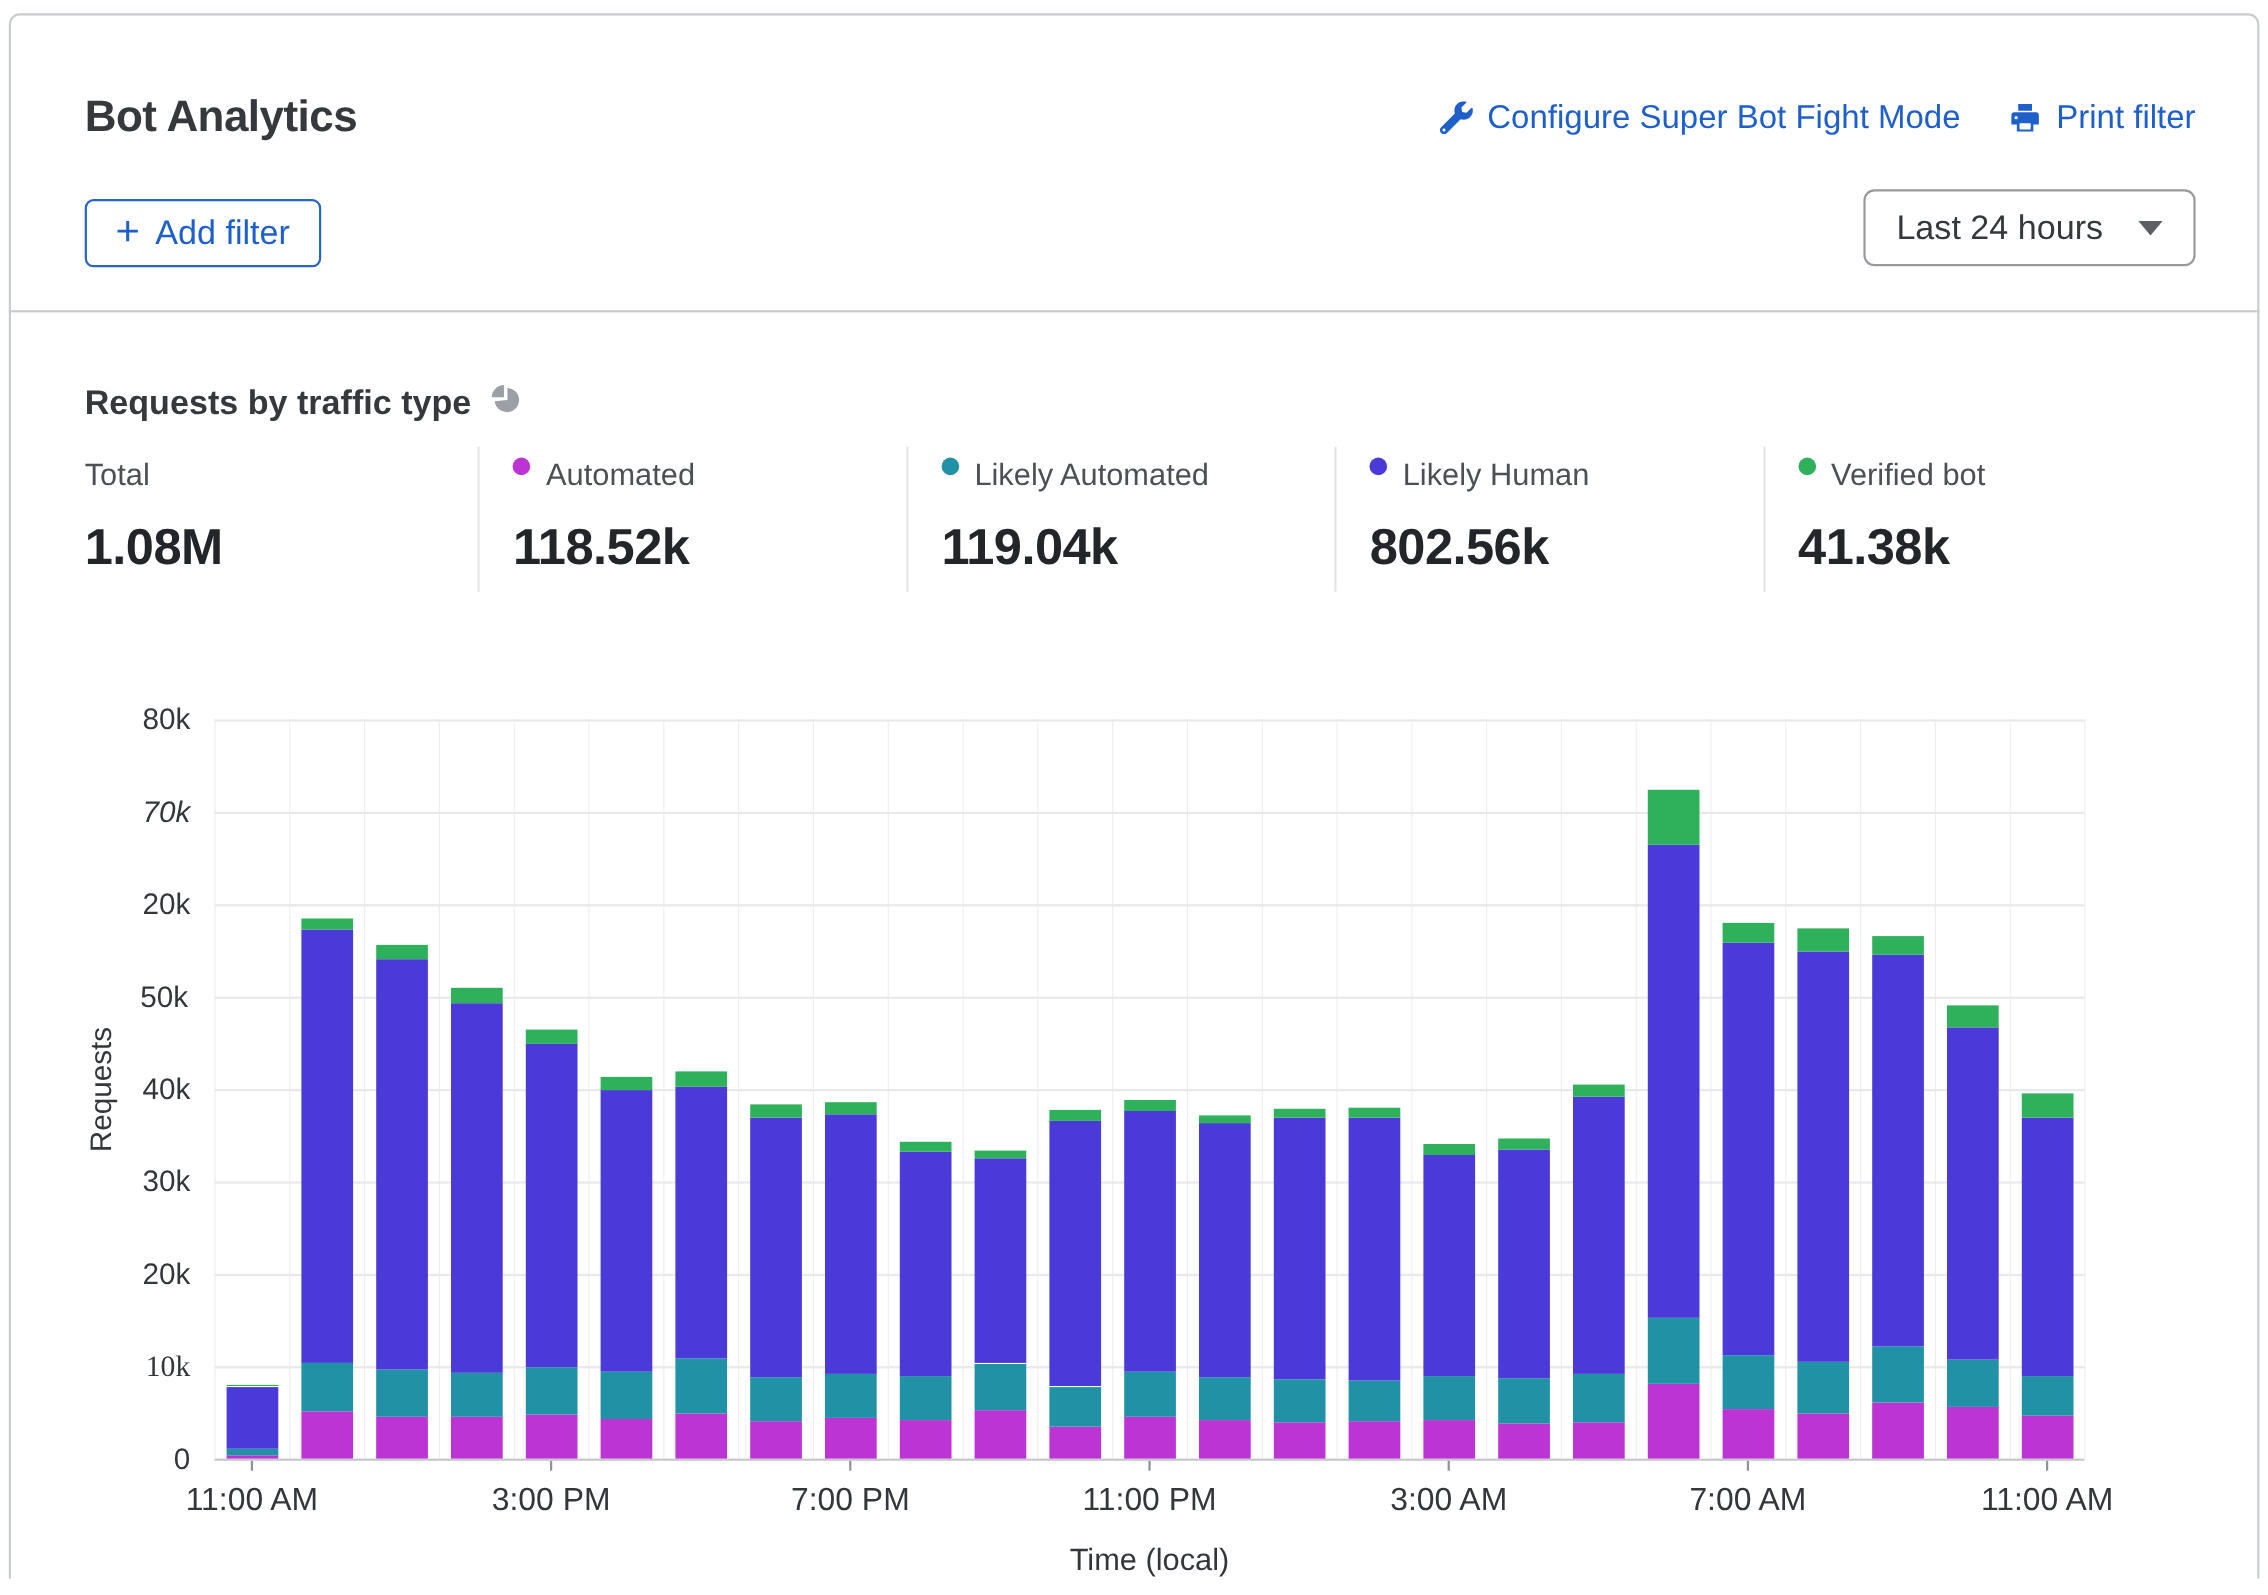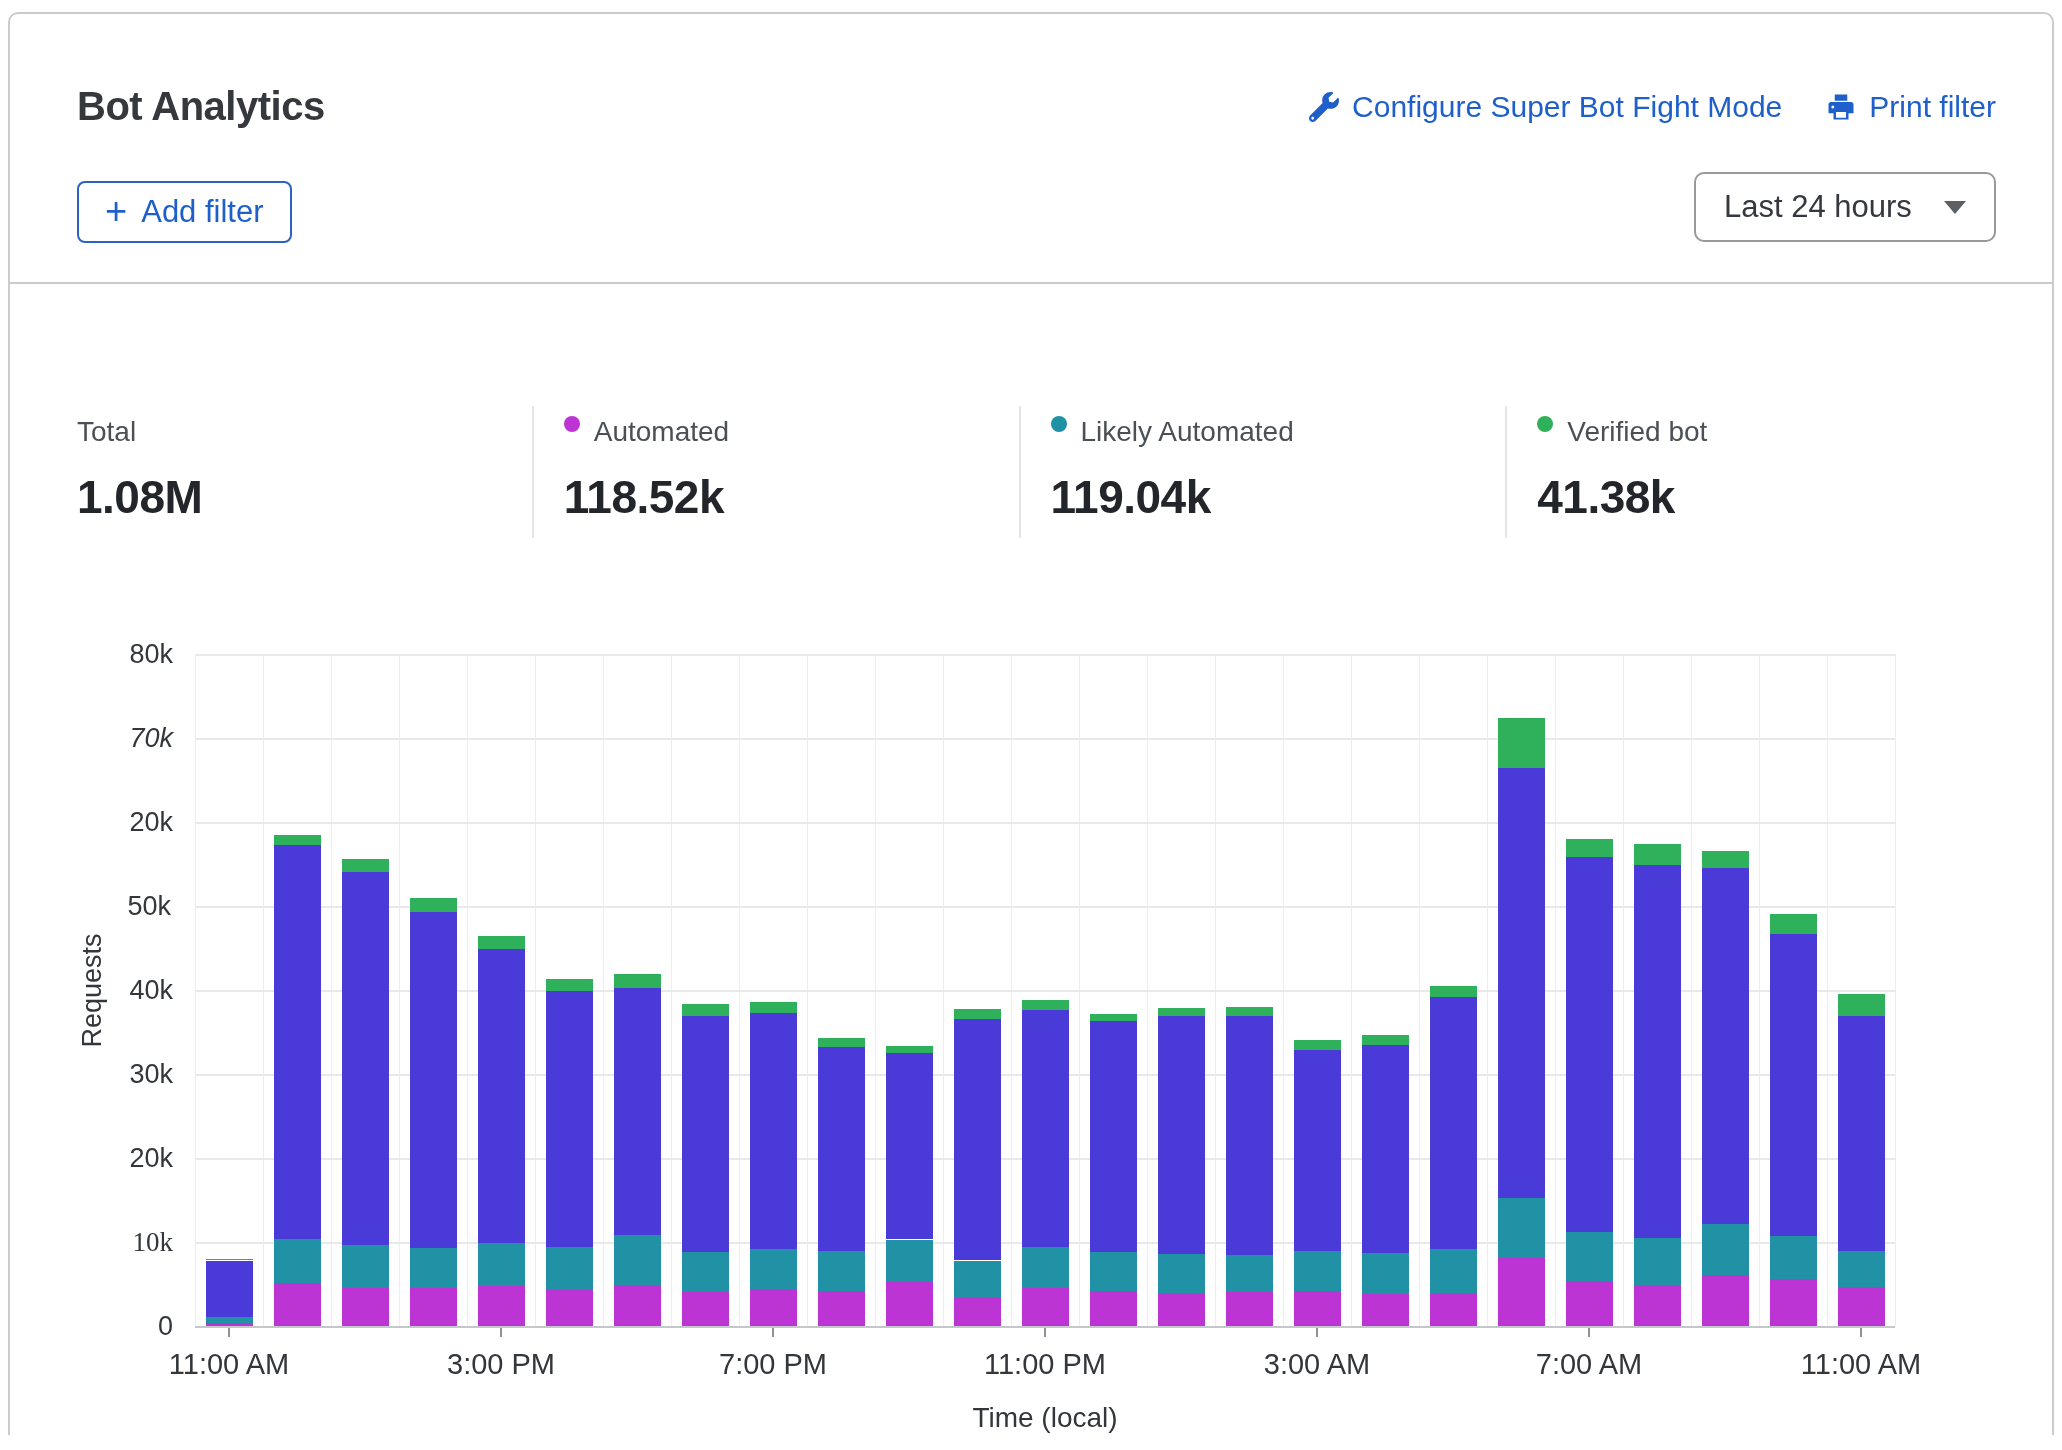--- a/index.html
+++ b/index.html
@@ -115,20 +115,29 @@
     <span>Add filter</span>
   </button>
 
   <div class="time-select">
     <span>Last 24 hours</span>
     <span class="caret"></span>
   </div>
 
   <div class="header-divider"></div>
 
+  <div class="section-title-row">
+    <span class="section-title">Requests by traffic type</span>
+    <span>
+      <svg width="32" height="32" viewBox="0 0 24 24" fill="#9aa0a5">
+          <path d="M13 4.2a8.3 8.3 0 1 1-8.67 9.13L13 12.5z"></path>
+          <path d="M10.6 2.3A8.3 8.3 0 0 0 2.3 10.6h8.3z"></path>
+        </svg>
+    </span>
+  </div>
 
   <div id="stats-row">
       <div class="stat-col">
         <div class="stat-label-row">
           <span class="stat-label">Total</span>
         </div>
         <div class="stat-value">1.08M</div>
       </div>
       <div class="stat-col bordered">
         <div class="stat-label-row">
@@ -136,20 +145,27 @@
           <span class="stat-label">Automated</span>
         </div>
         <div class="stat-value">118.52k</div>
       </div>
       <div class="stat-col bordered">
         <div class="stat-label-row">
           <span class="stat-dot" style="background: rgb(33, 145, 165);"></span>
           <span class="stat-label">Likely Automated</span>
         </div>
         <div class="stat-value">119.04k</div>
+      </div>
+      <div class="stat-col bordered">
+        <div class="stat-label-row">
+          <span class="stat-dot" style="background: rgb(74, 58, 216);"></span>
+          <span class="stat-label">Likely Human</span>
+        </div>
+        <div class="stat-value">802.56k</div>
       </div>
       <div class="stat-col bordered">
         <div class="stat-label-row">
           <span class="stat-dot" style="background: rgb(47, 177, 91);"></span>
           <span class="stat-label">Verified bot</span>
         </div>
         <div class="stat-value">41.38k</div>
       </div>
     </div>
 

